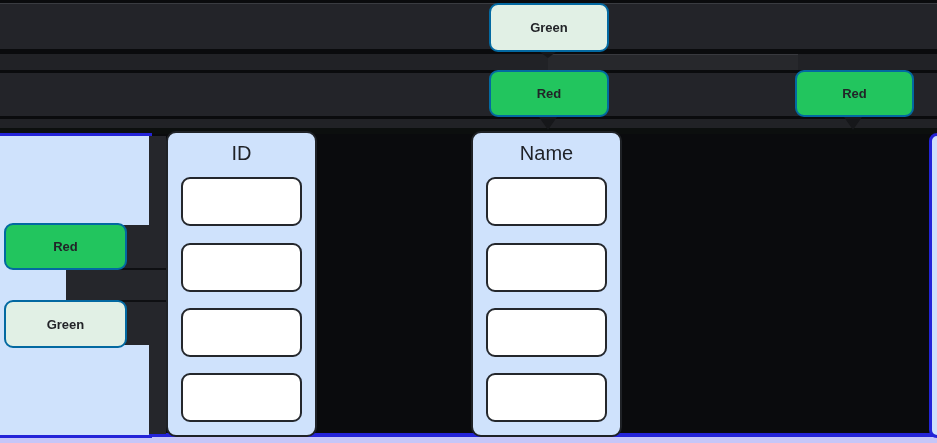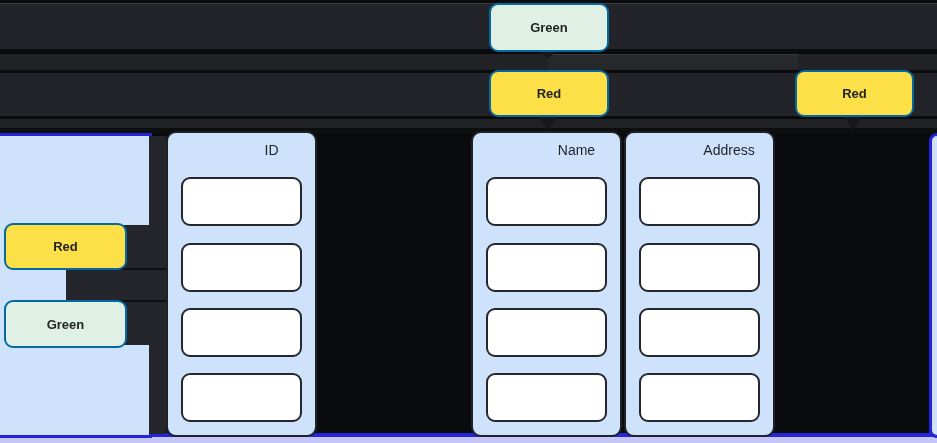--- a/index.html
+++ b/index.html
@@ -21,21 +21,21 @@
   #connector-chip{left:548px;top:54px;width:250px;height:16px;
     background:#27282c;border-top:1px solid #38393e;}
 
   
   .badge{
     border:2px solid #0369a1;border-radius:9px;
     display:flex;align-items:center;justify-content:center;
     font-weight:bold;font-size:13px;color:#222428;
   }
   .badge.green{background:#e1f0e5;}
-  .badge.pink{background:#fde047;}
+  .badge.pink{background:#22c55e;}
   #badge-green-top{left:489px;top:3px;width:120px;height:49px;}
   #badge-red-top-1{left:489px;top:70px;width:120px;height:47px;}
   #badge-red-top-2{left:795px;top:70px;width:119px;height:47px;}
   #badge-red-left{left:4px;top:223px;width:123px;height:47px;}
   #badge-green-left{left:4px;top:300px;width:123px;height:48px;}
 
   
   .tail{width:0;height:0;border-left:9px solid transparent;
     border-right:9px solid transparent;border-top:13px solid #16171a;}
   #tail-green{left:540px;top:52px;border-left-width:8px;border-right-width:8px;border-top-width:6px;}
@@ -62,21 +62,21 @@
 
   
   .column{
     top:131px;width:151px;height:306px;
     background:#cfe2fc;border:2px solid #1f2226;border-radius:10px;
   }
   #col-0{left:166px;} #col-1{left:318.5px;} #col-2{left:471px;}
   #col-3{left:623.5px;} #col-4{left:776px;}
   .col-header{
     position:absolute;top:9px;left:0;width:100%;text-align:center;
-    font-size:14px;color:#1f2227;margin-left:30px;
+    font-size:20px;color:#1f2227;
   }
   .slot-box{
     position:absolute;left:13px;width:121px;height:49px;
     background:#ffffff;border:2px solid #24272c;border-radius:9px;
     box-sizing:border-box;
   }
   .slot-box.r1{top:44px;} .slot-box.r2{top:110px;}
   .slot-box.r3{top:175px;} .slot-box.r4{top:240px;}
 </style>
 </head>
@@ -110,27 +110,20 @@
     <div class="slot-box r3"></div>
     <div class="slot-box r4"></div>
   </div>
   <div class="abs column" id="col-2">
     <div class="col-header">Name</div>
     <div class="slot-box r1"></div>
     <div class="slot-box r2"></div>
     <div class="slot-box r3"></div>
     <div class="slot-box r4"></div>
   </div>
-  <div class="abs column" id="col-3">
-    <div class="col-header">Address</div>
-    <div class="slot-box r1"></div>
-    <div class="slot-box r2"></div>
-    <div class="slot-box r3"></div>
-    <div class="slot-box r4"></div>
-  </div>
 
   <div class="abs tail" id="tail-green"></div>
   <div class="abs tail" id="tail-red-1"></div>
   <div class="abs tail" id="tail-red-2"></div>
 
   <div class="abs badge green" id="badge-green-top">Green</div>
   <div class="abs badge pink" id="badge-red-top-1">Red</div>
   <div class="abs badge pink" id="badge-red-top-2">Red</div>
   <div class="abs badge pink" id="badge-red-left">Red</div>
   <div class="abs badge green" id="badge-green-left">Green</div>

